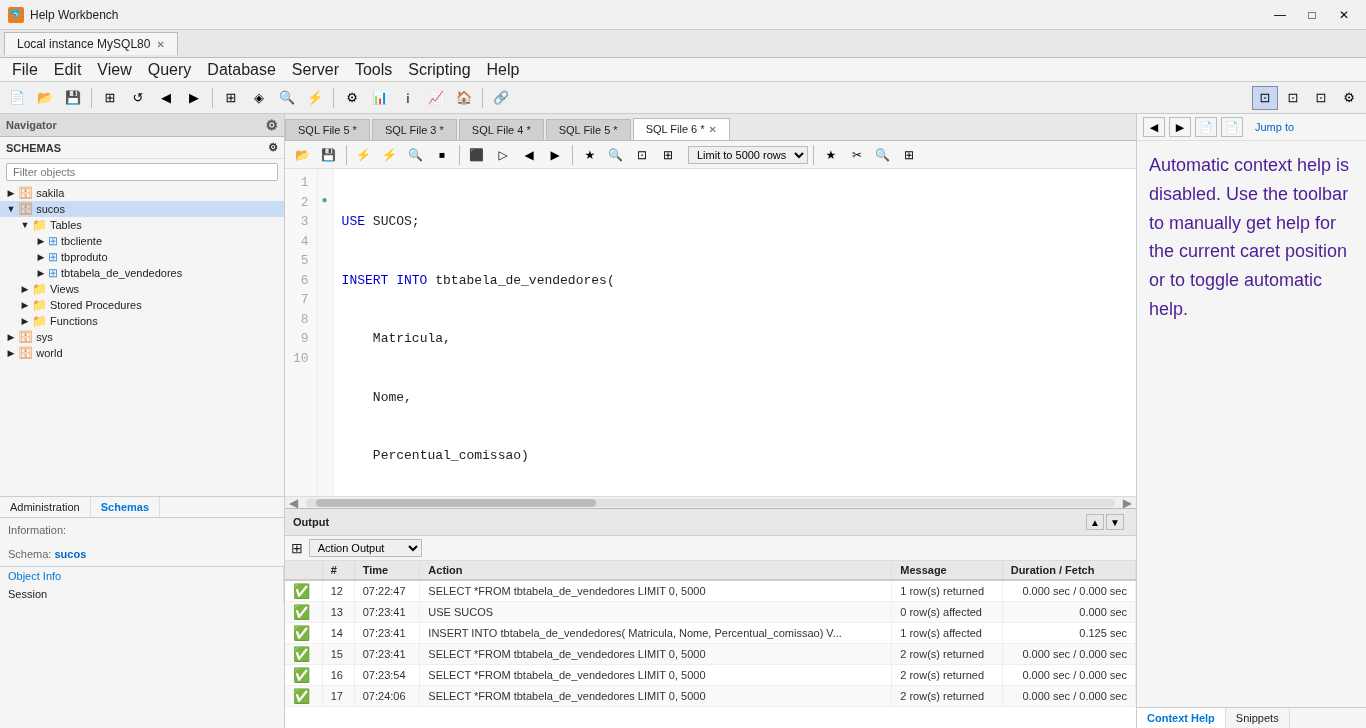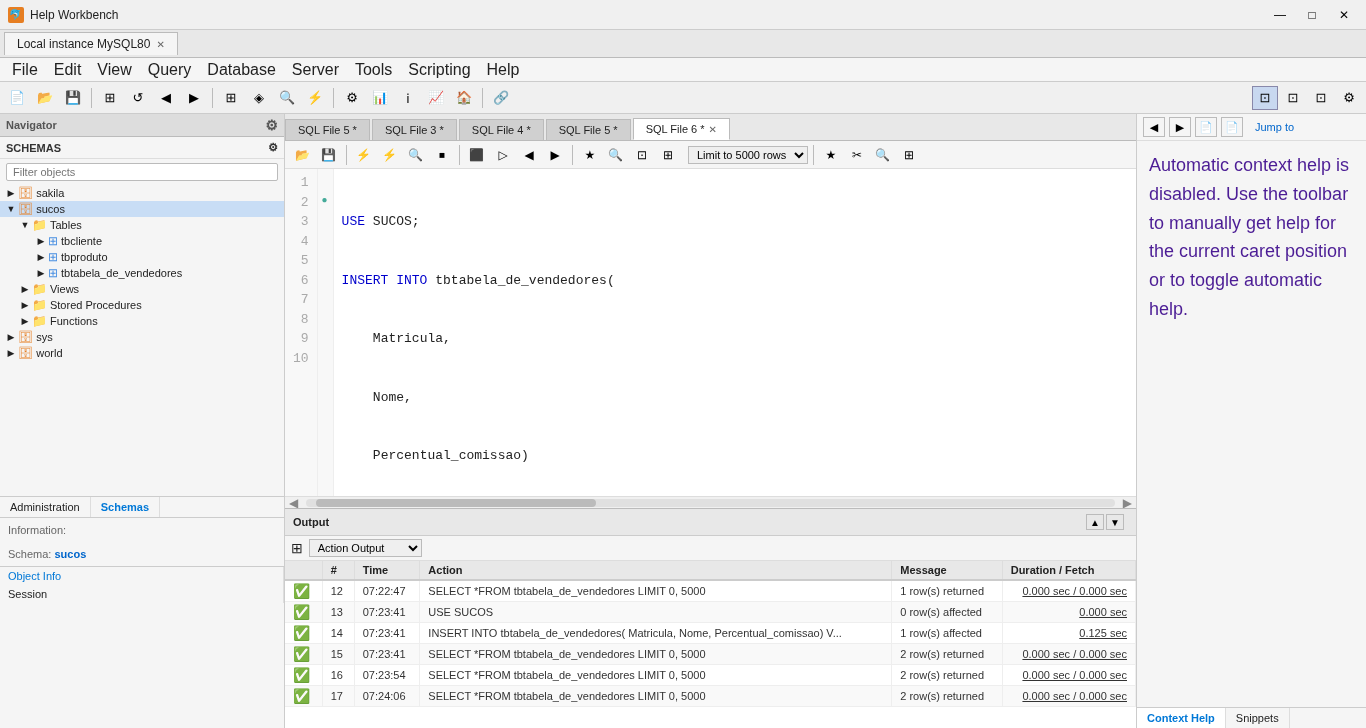--- a/index.html
+++ b/index.html
@@ -80,21 +80,21 @@
     .output-select select { padding: 1px 20px 1px 4px; font-size: 11px; border: 1px solid #bbb; }
     #output-table { flex: 1; overflow-y: auto; font-size: 11px; }
     table { width: 100%; border-collapse: collapse; }
     th { background: #e8e8e8; padding: 3px 8px; text-align: left; border-bottom: 2px solid #ccc; border-right: 1px solid #ddd; font-size: 11px; font-weight: bold; white-space: nowrap; }
     td { padding: 2px 8px; border-bottom: 1px solid #eee; border-right: 1px solid #eee; white-space: nowrap; }
     .status-ok { color: #4caf50; font-size: 14px; }
     td.num-col { color: #333; }
     td.time-col { color: #333; }
     td.action-col { color: #333; }
     td.msg-col { color: #333; }
-    td.dur-col { color: #333; text-align: right; text-decoration: underline; }
+    td.dur-col { color: #333; text-align: right; }
 
     
     #right-panel { width: 230px; min-width: 230px; background: #f5f5f5; border-left: 1px solid #ccc; display: flex; flex-direction: column; }
     #sql-additions-header { background: #ddd; padding: 3px 6px; font-size: 11px; font-weight: bold; color: #555; border-bottom: 1px solid #bbb; display: flex; align-items: center; }
     #right-nav { display: flex; align-items: center; padding: 3px 6px; border-bottom: 1px solid #ddd; gap: 4px; }
     .right-nav-btn { width: 22px; height: 20px; background: none; border: 1px solid #bbb; cursor: pointer; font-size: 11px; display: flex; align-items: center; justify-content: center; }
     .jump-to-label { font-size: 11px; margin-left: 8px; color: #0066cc; cursor: pointer; }
     #context-help-content { padding: 10px 12px; font-size: 18px; color: #4c1d95; line-height: 1.6; flex: 1; }
     #right-bottom-tabs { display: flex; border-top: 1px solid #ccc; }
     .right-tab { padding: 4px 10px; font-size: 11px; cursor: pointer; border-right: 1px solid #ddd; }

